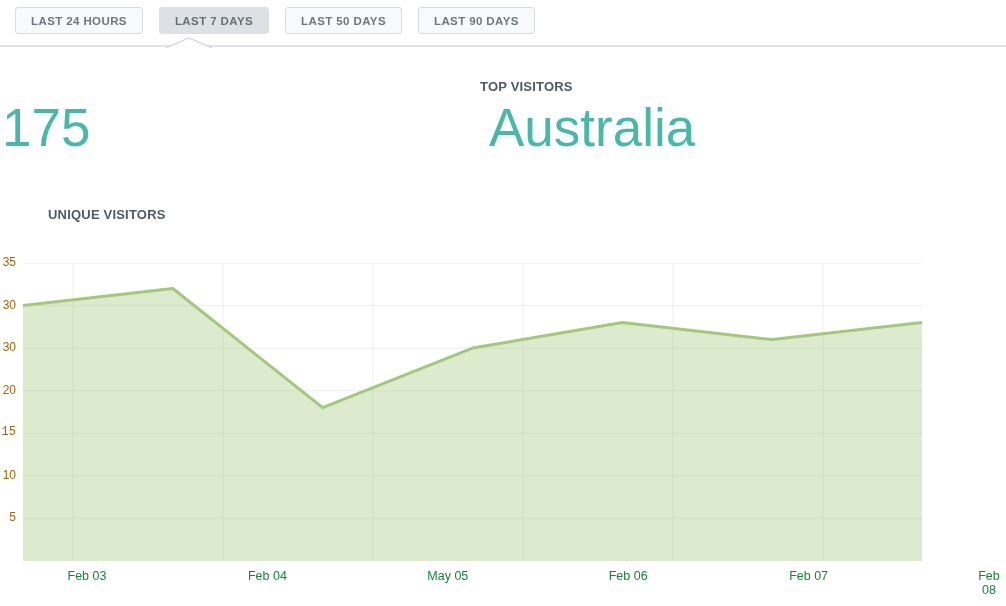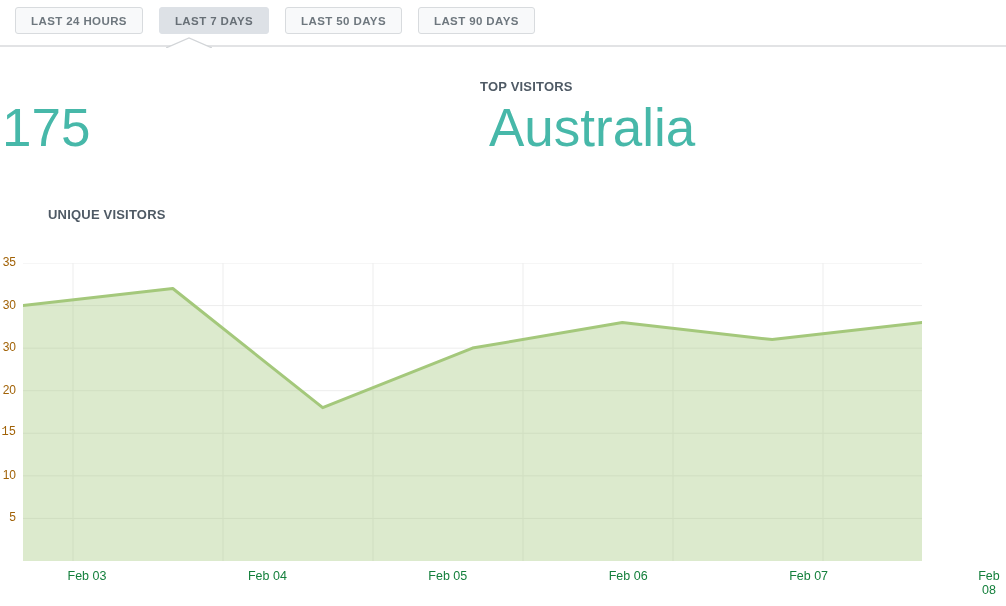--- a/index.html
+++ b/index.html
@@ -159,19 +159,19 @@
   <div id="axis-labels">
       <div class="ytick" style="top: 255px;">35</div>
       <div class="ytick" style="top: 297.571px;">30</div>
       <div class="ytick" style="top: 340.143px;">30</div>
       <div class="ytick" style="top: 382.714px;">20</div>
       <div class="ytick" style="top: 425.286px; font-family: Liberation Mono, monospace;">15</div>
       <div class="ytick" style="top: 467.857px;">10</div>
       <div class="ytick" style="top: 510.429px;">5</div>
       <div class="xtick" style="width: 90px; left: 42px;">Feb 03</div>
       <div class="xtick" style="width: 90px; left: 222.4px;">Feb 04</div>
-      <div class="xtick" style="width: 90px; left: 402.8px;">Feb 05</div>
+      <div class="xtick" style="width: 90px; left: 402.8px;">May 05</div>
       <div class="xtick" style="width: 90px; left: 583.2px;">Feb 06</div>
       <div class="xtick" style="width: 90px; left: 763.6px;">Feb 07</div>
       <div class="xtick" style="width: 36px; left: 971px;">Feb 08</div>
     </div>
 
 </div>
 
 </body></html>

